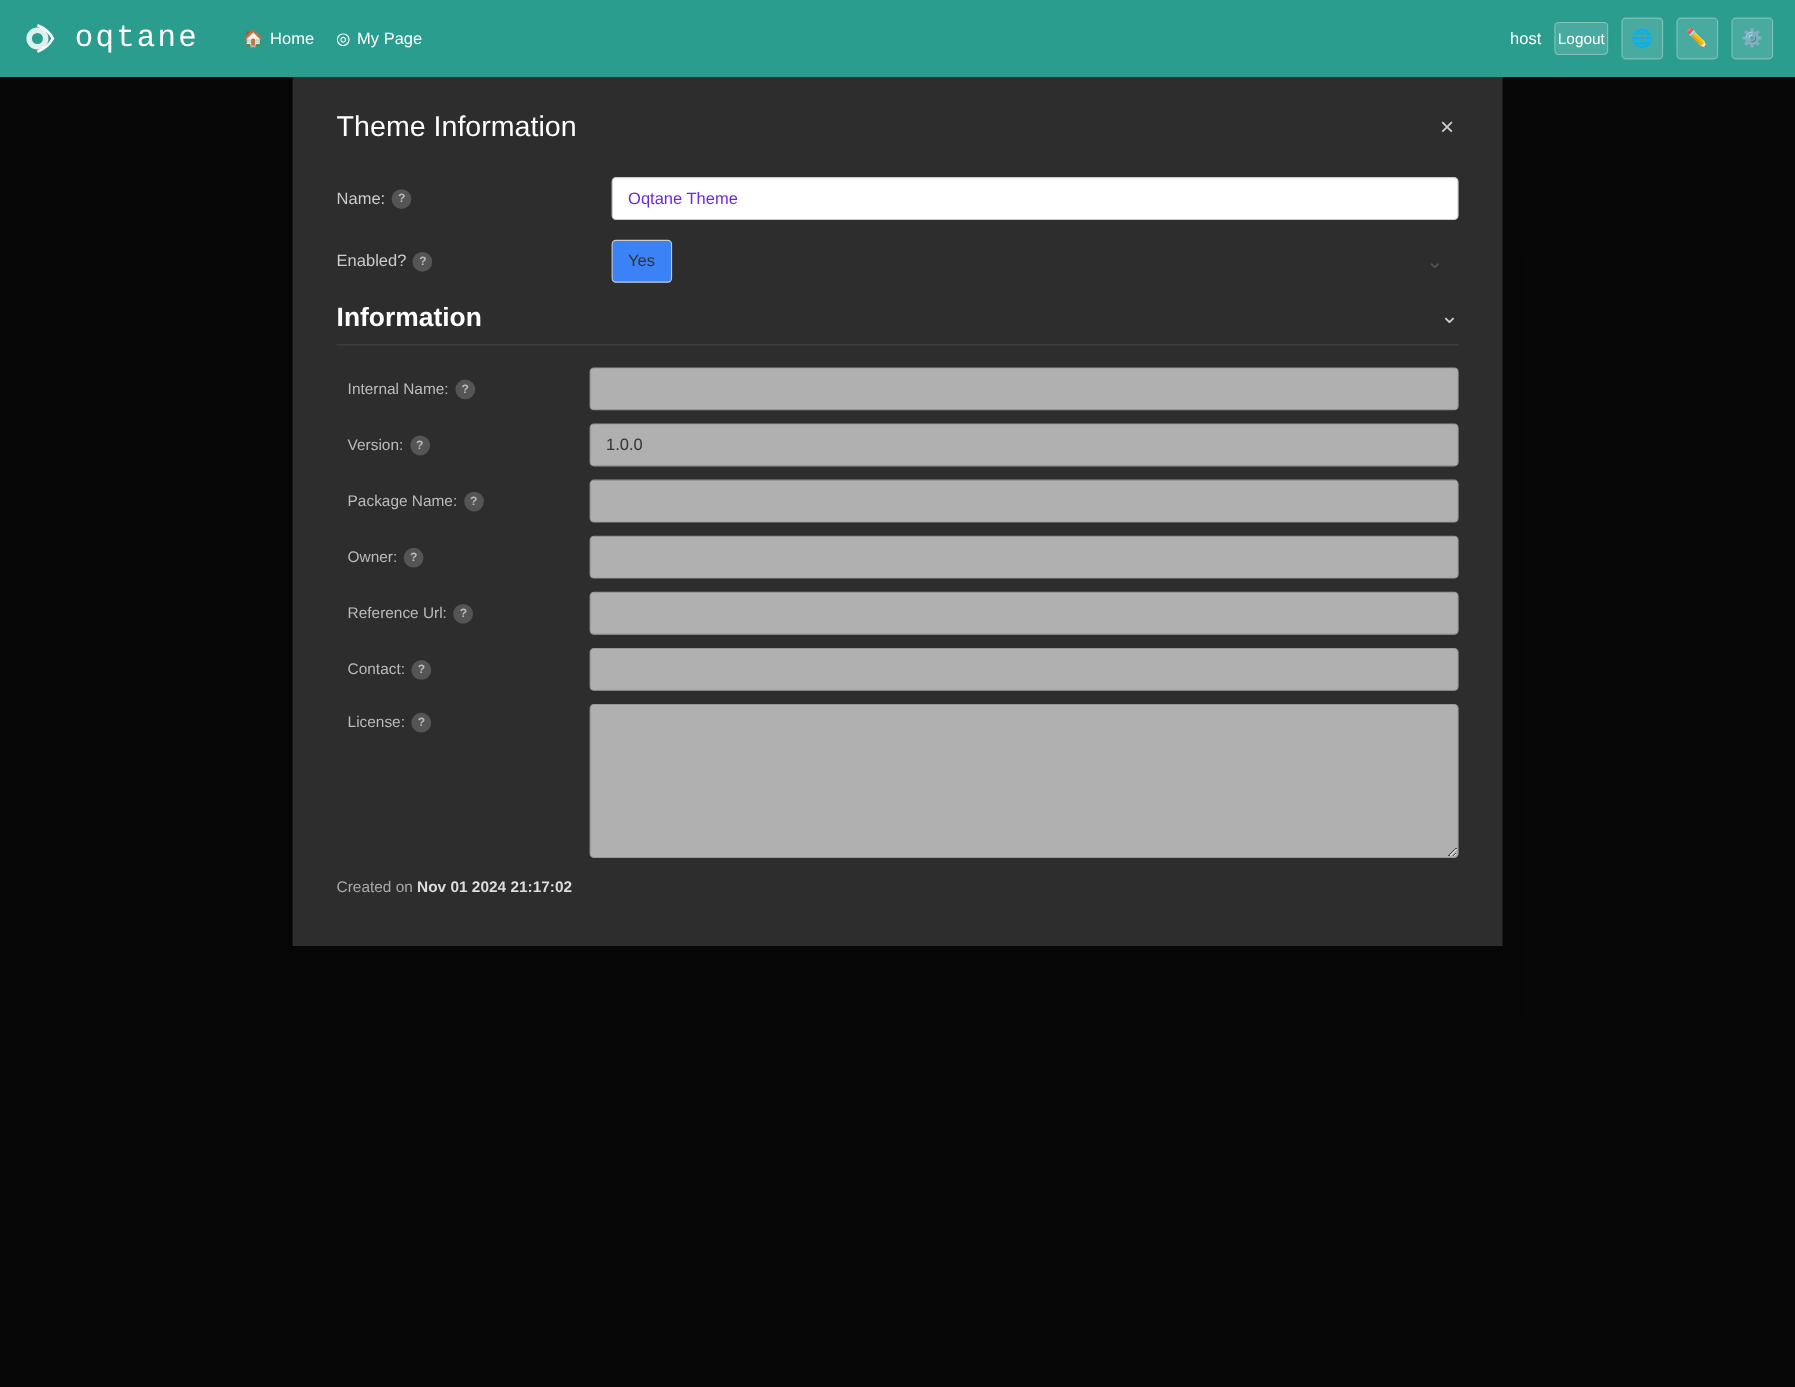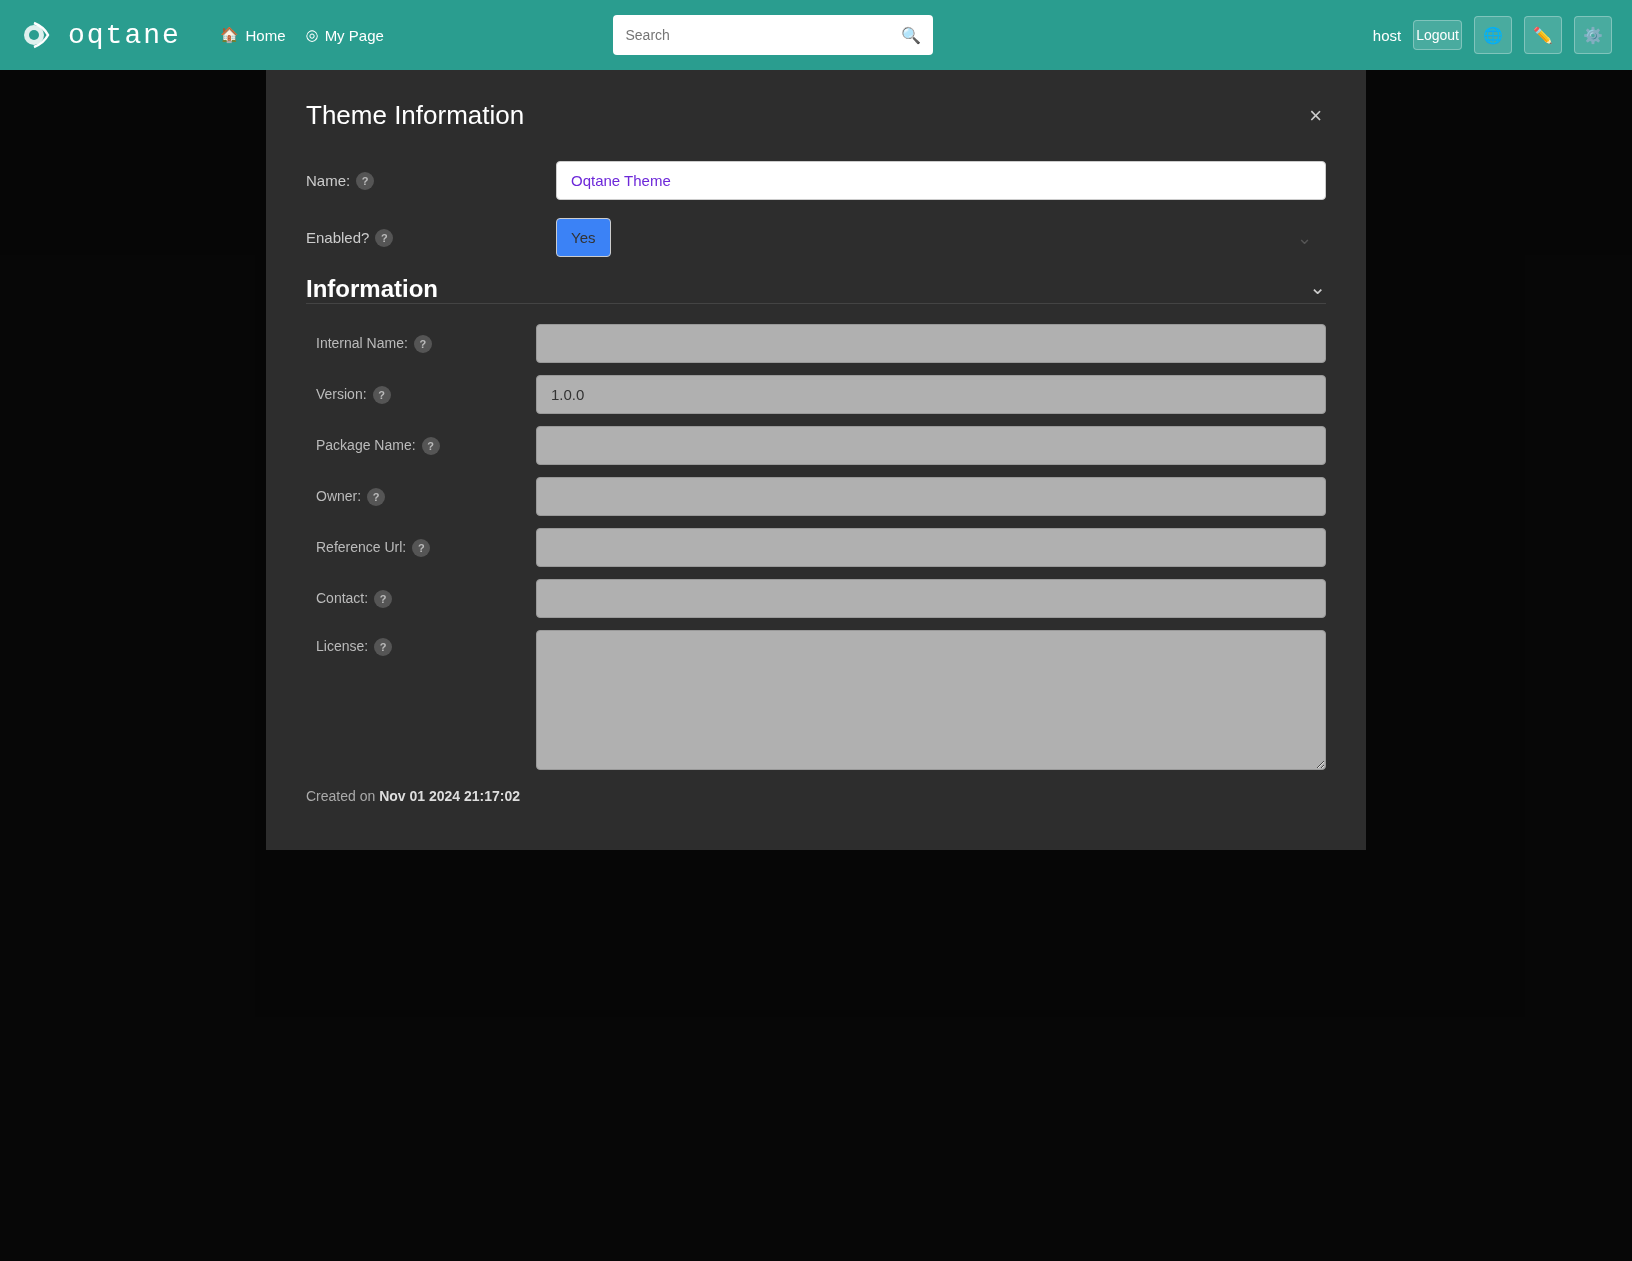--- a/index.html
+++ b/index.html
@@ -278,20 +278,21 @@
       height: 140px;
       resize: vertical;
     }
 
     
     .section-header {
       display: flex;
       align-items: flex-start;
       justify-content: space-between;
       margin: 10px 0 20px;
+      padding-bottom: 10px;
       border-bottom: 1px solid #444;
     }
 
     .section-title {
       color: white;
       font-size: 24px;
       font-weight: 600;
     }
 
     .section-chevron {
@@ -378,24 +379,20 @@
     <a class="nav-link">
       <span>🏠</span>
       <span>Home</span>
     </a>
     <a class="nav-link">
       <span>◎</span>
       <span>My Page</span>
     </a>
   </div>
 
-  <div class="search-bar">
-    <input type="text" placeholder="Search" style="">
-    <span class="search-icon-btn">🔍</span>
-  </div>
 
   <div class="nav-right">
     <span class="nav-user-text">host</span>
     <button class="nav-btn">
       <span>Logout</span>
     </button>
     <div class="nav-icon-btn">🌐</div>
     <div class="nav-icon-btn">✏️</div>
     <div class="nav-icon-btn">⚙️</div>
   </div>

